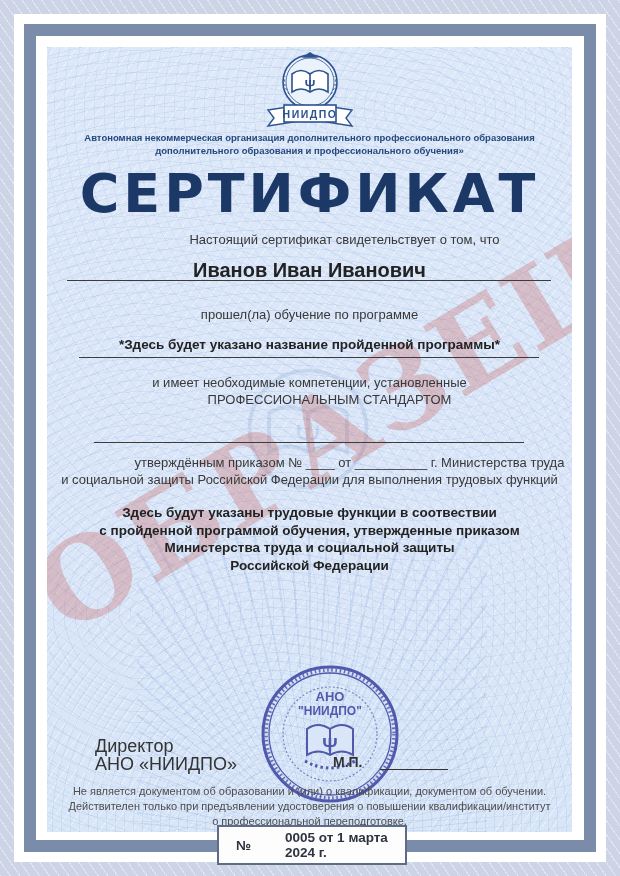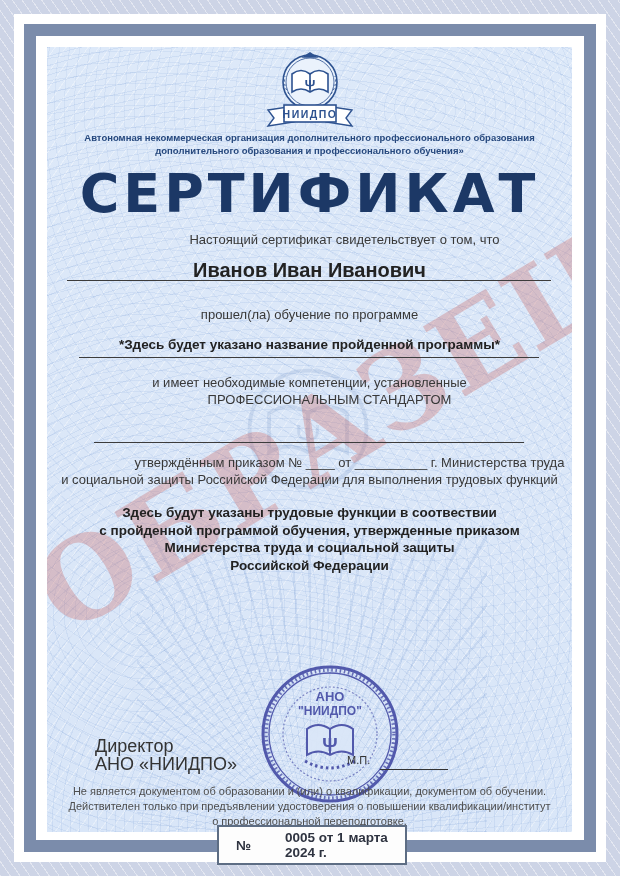--- a/index.html
+++ b/index.html
@@ -46,21 +46,21 @@
   .completed{top:260px;text-align:center;}
   .program{top:290px;font-size:13.5px;font-weight:700;color:#222;}
   .rule2{top:310px;left:32px;width:460px;}
   .comp1{top:328px;}
   .comp2{top:345px;padding-left:20px;}
   .rule3{top:395px;left:47px;width:430px;}
   .order1{top:408px;padding-left:40px;}
   .order2{top:425px;}
   .functions{top:457px;font-size:13.5px;font-weight:700;line-height:17.5px;color:#222;}
   .director{position:absolute;left:48px;top:690px;font-size:18px;line-height:18px;color:#333;text-align:left;z-index:3;}
-  .mp{position:absolute;left:300px;top:707px;font-size:11px;color:#333;z-index:4;}
+  .mp{position:absolute;left:286px;top:707px;font-size:14px;color:#333;z-index:4;font-weight:bold;}
   .sigline{top:722px;left:333px;width:68px;border-top:1.5px solid #333;}
   .disclaimer{top:737px;font-size:11px;line-height:15px;color:#4d4d4d;}
 
   .ghost{position:absolute;left:150px;top:308px;width:224px;opacity:.13;z-index:1;}
   .watermark{
     position:absolute;left:-45px;top:330px;width:620px;z-index:2;
     font-family:"DejaVu Serif","Liberation Serif",serif;
     font-size:112px;font-weight:700;letter-spacing:2px;
     color:rgba(198,94,90,.30);
     transform:rotate(-31deg);transform-origin:50% 50%;

